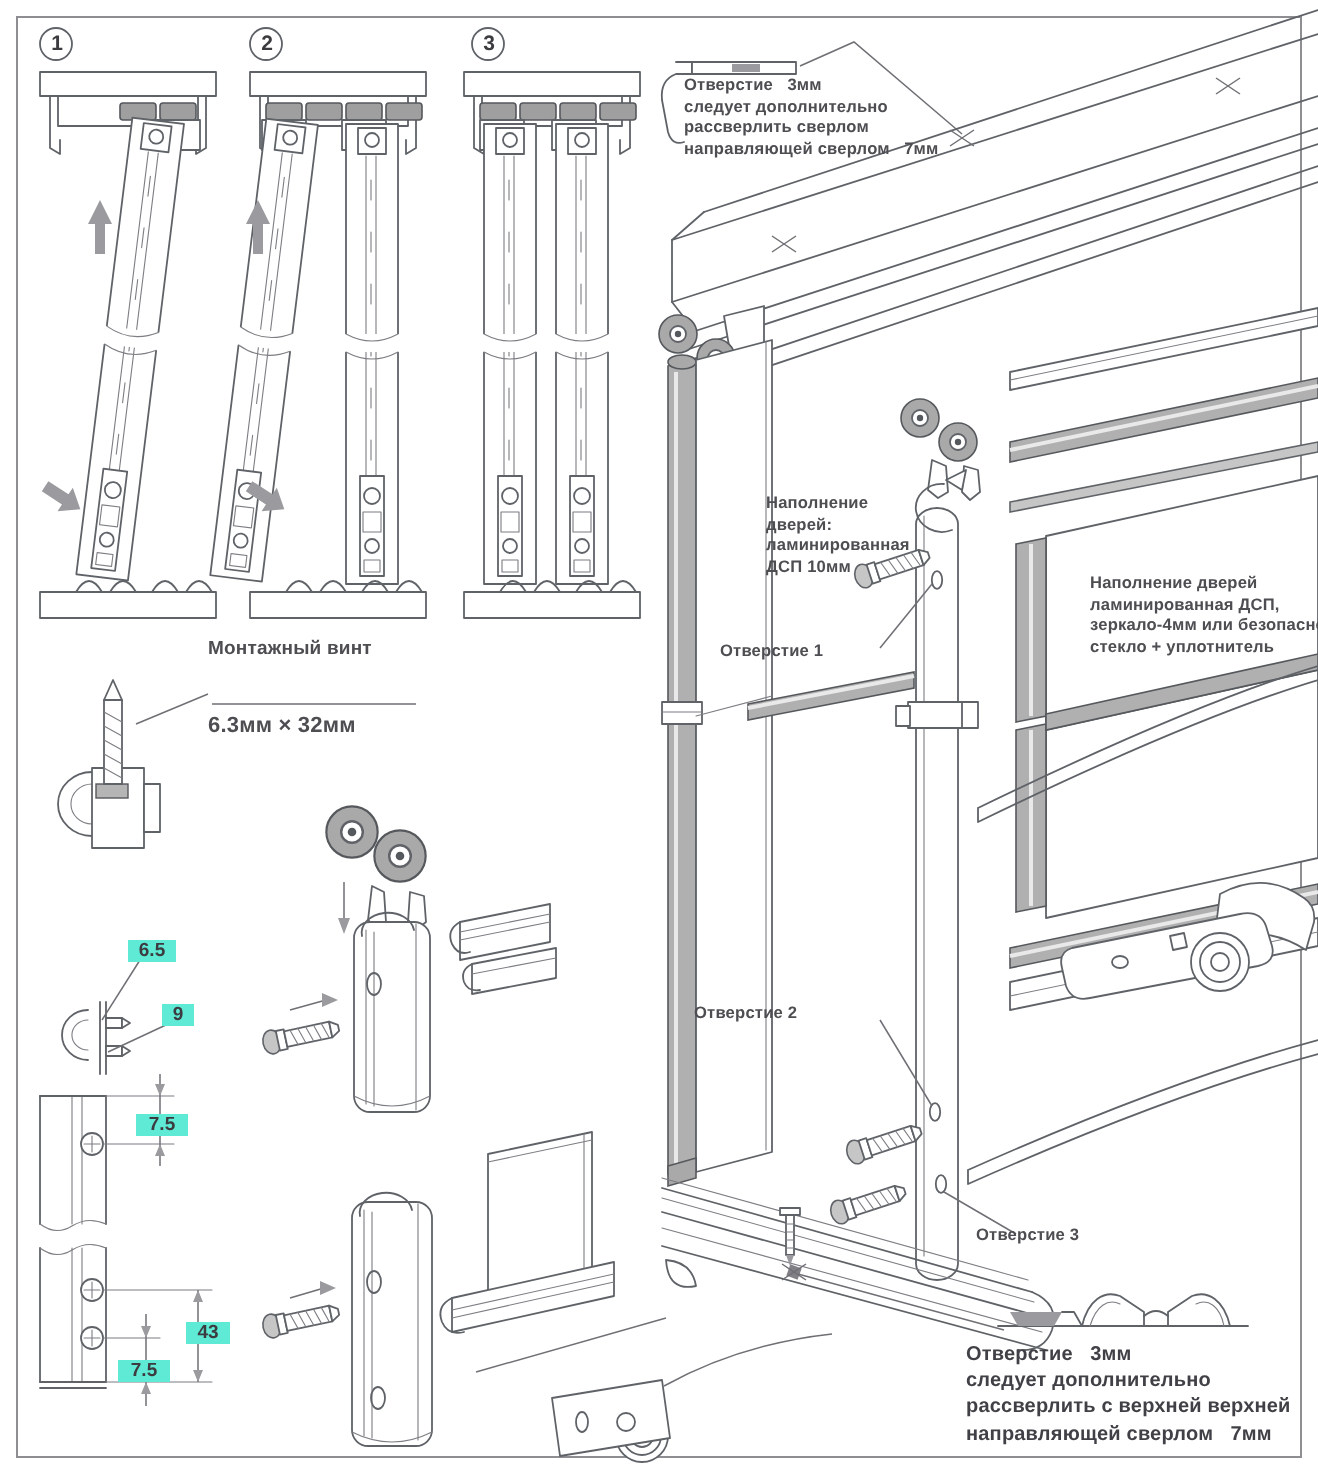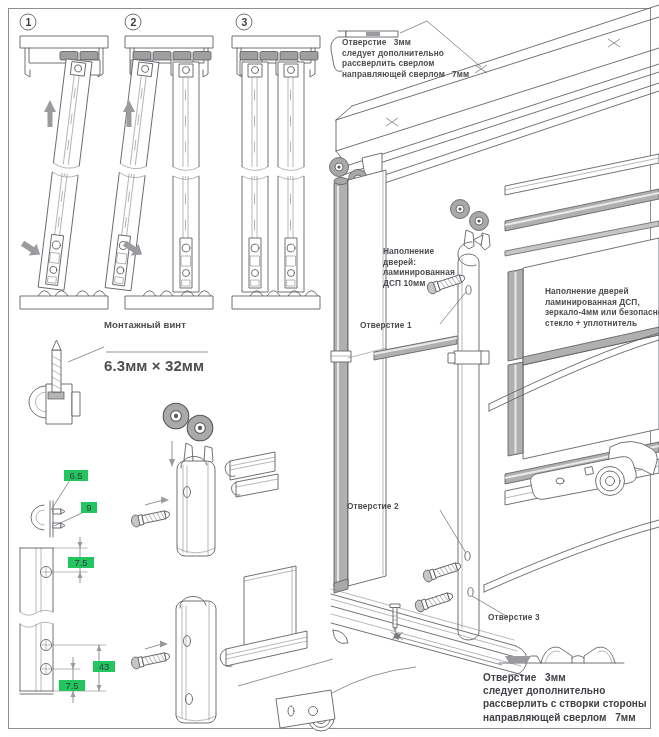--- a/index.html
+++ b/index.html
@@ -13,22 +13,22 @@
   .fg{fill:#a9a9a9;stroke:#55585c;stroke-width:.8}
   .fg2{fill:#9f9f9f;stroke:#55585c;stroke-width:.8}
   .fgl{fill:#c6c6c6;stroke:#5f6368;stroke-width:.8}
   .fgp{fill:#b0b0b0;stroke:#55585c;stroke-width:.8}
   .gar{fill:#9a9a9f;stroke:none}
   .hl{stroke:#e9e9e9;stroke-width:2;fill:none}
   .lbl{position:absolute;color:#4d4d52;font-size:8.3px;font-weight:700;
        line-height:1.28;text-align:left;letter-spacing:.1px}
   .lbl span{display:block;white-space:pre}
   .big{font-size:10px;color:#404046;line-height:1.32}
-  .dim{position:absolute;color:#3c3c40;font-size:9.5px;font-weight:400;
-       background:#22c55e;padding:0 1px;text-align:center}
+  .dim{position:absolute;color:#3c3c40;font-size:9.5px;font-weight:700;
+       background:#5eead4;padding:0 1px;text-align:center}
   .num{position:absolute;width:17px;height:17px;text-align:center;line-height:17px;
        font-size:10.5px;font-weight:700;color:#3c3c40}
 </style>
 </head>
 <body>
 
 <div class="canvas">
 
 <svg class="art" width="659" height="737" viewBox="0 0 659 737">
   <defs>
@@ -361,21 +361,21 @@
 <div class="lbl" style="left:342px;top:37px;width:110px">
   <span>Отверстие   3мм</span>
   <span>следует дополнительно</span>
   <span>рассверлить сверлом</span>
   <span>направляющей сверлом   7мм</span>
 </div>
 
 <div class="lbl" style="left:104px;top:319px;width:106px;font-size:9.5px">
   <span>Монтажный винт</span>
 </div>
-<div class="lbl" style="left:104px;top:356px;width:106px;font-size:15px">
+<div class="lbl" style="left:104px;top:356px;width:106px;font-size:11px">
   <span>6.3мм × 32мм</span>
 </div>
 
 <div class="lbl" style="left:383px;top:246px;width:68px">
   <span>Наполнение</span>
   <span>дверей:</span>
   <span>ламинированная</span>
   <span>ДСП 10мм</span>
 </div>
 
@@ -393,21 +393,21 @@
 <div class="lbl" style="left:347px;top:501px;width:80px">
   <span>Отверстие 2</span>
 </div>
 <div class="lbl" style="left:488px;top:612px;width:68px">
   <span>Отверстие 3</span>
 </div>
 
 <div class="lbl big" style="left:483px;top:671px;width:168px">
   <span>Отверстие   3мм</span>
   <span>следует дополнительно</span>
-  <span>рассверлить с створки стороны</span>
+  <span>рассверлить с верхней верхней</span>
   <span>направляющей сверлом   7мм</span>
 </div>
 
 <div class="dim" style="left:64px;top:470px;width:22px">6.5</div>
 <div class="dim" style="left:81px;top:502px;width:14px">9</div>
 <div class="dim" style="left:68px;top:557px;width:24px">7.5</div>
 <div class="dim" style="left:93px;top:661px;width:20px">43</div>
 <div class="dim" style="left:59px;top:680px;width:24px">7.5</div>
 
 </div>

